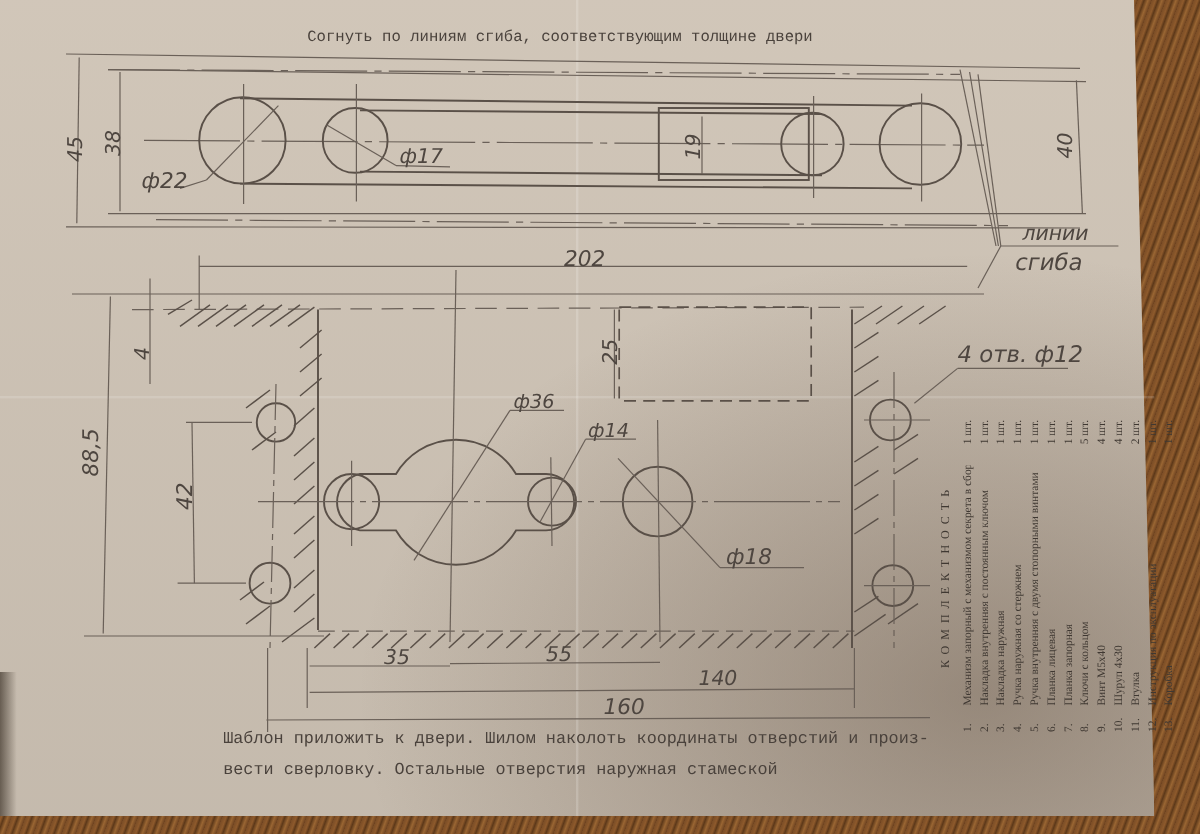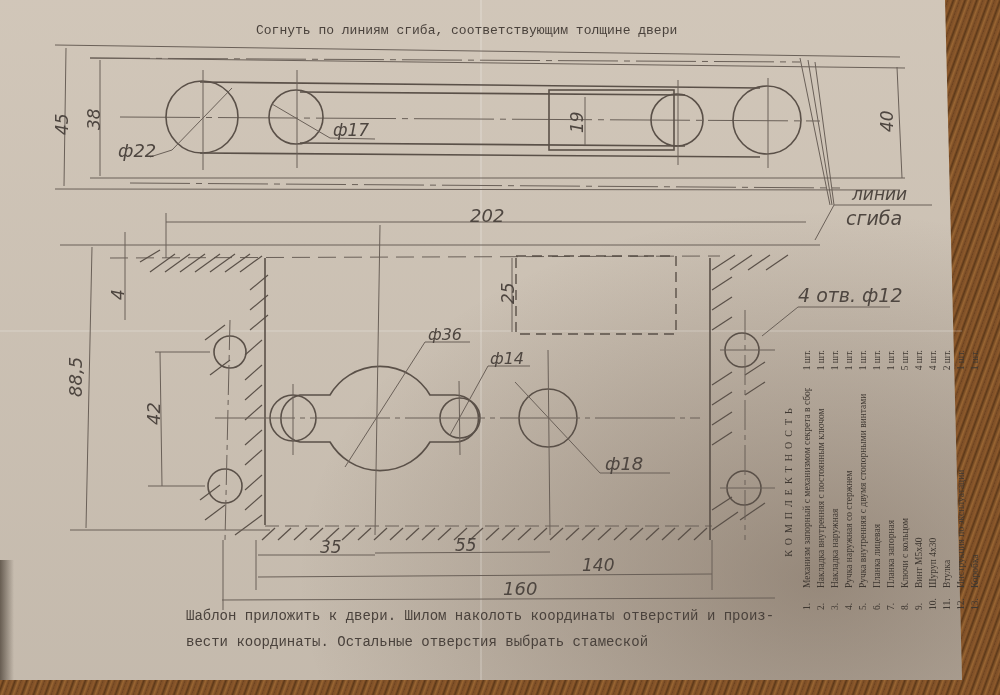--- a/index.html
+++ b/index.html
@@ -320,13 +320,13 @@
       <span class="qty">1 шт.</span>
     </div>
   <div class="row">
       <span class="num">13.</span>
       <span class="name">Коробка</span>
       <span class="qty">1 шт.</span>
     </div>
 </div>
 
 <div class="caption" style="left:168px; top:608px;">Шаблон приложить к двери. Шилом наколоть координаты отверстий и произ-</div>
-<div class="caption" style="left:168px; top:634px;">вести координаты. Остальные отверстия выбрать стамеской</div>
+<div class="caption" style="left:168px; top:634px;">вести сверловку. Остальные отверстия наружная стамеской</div>
 
 </body></html>

